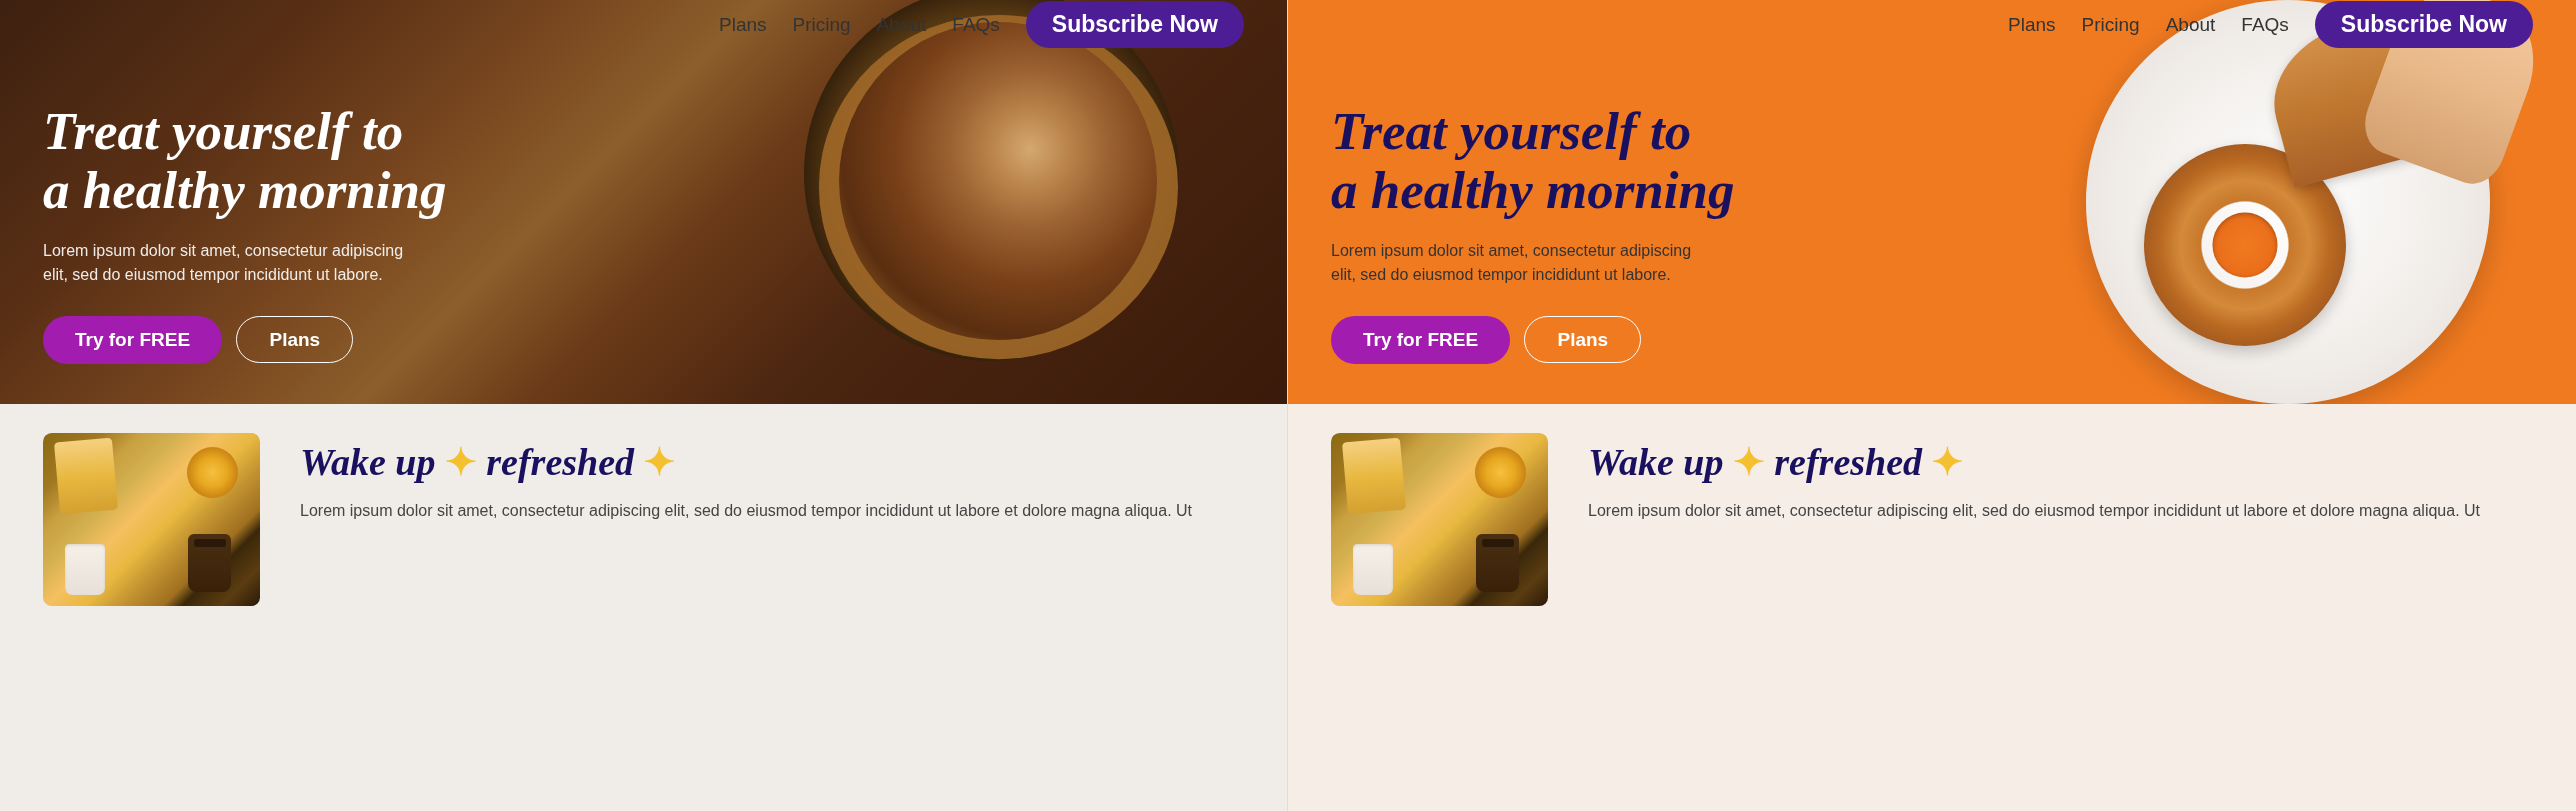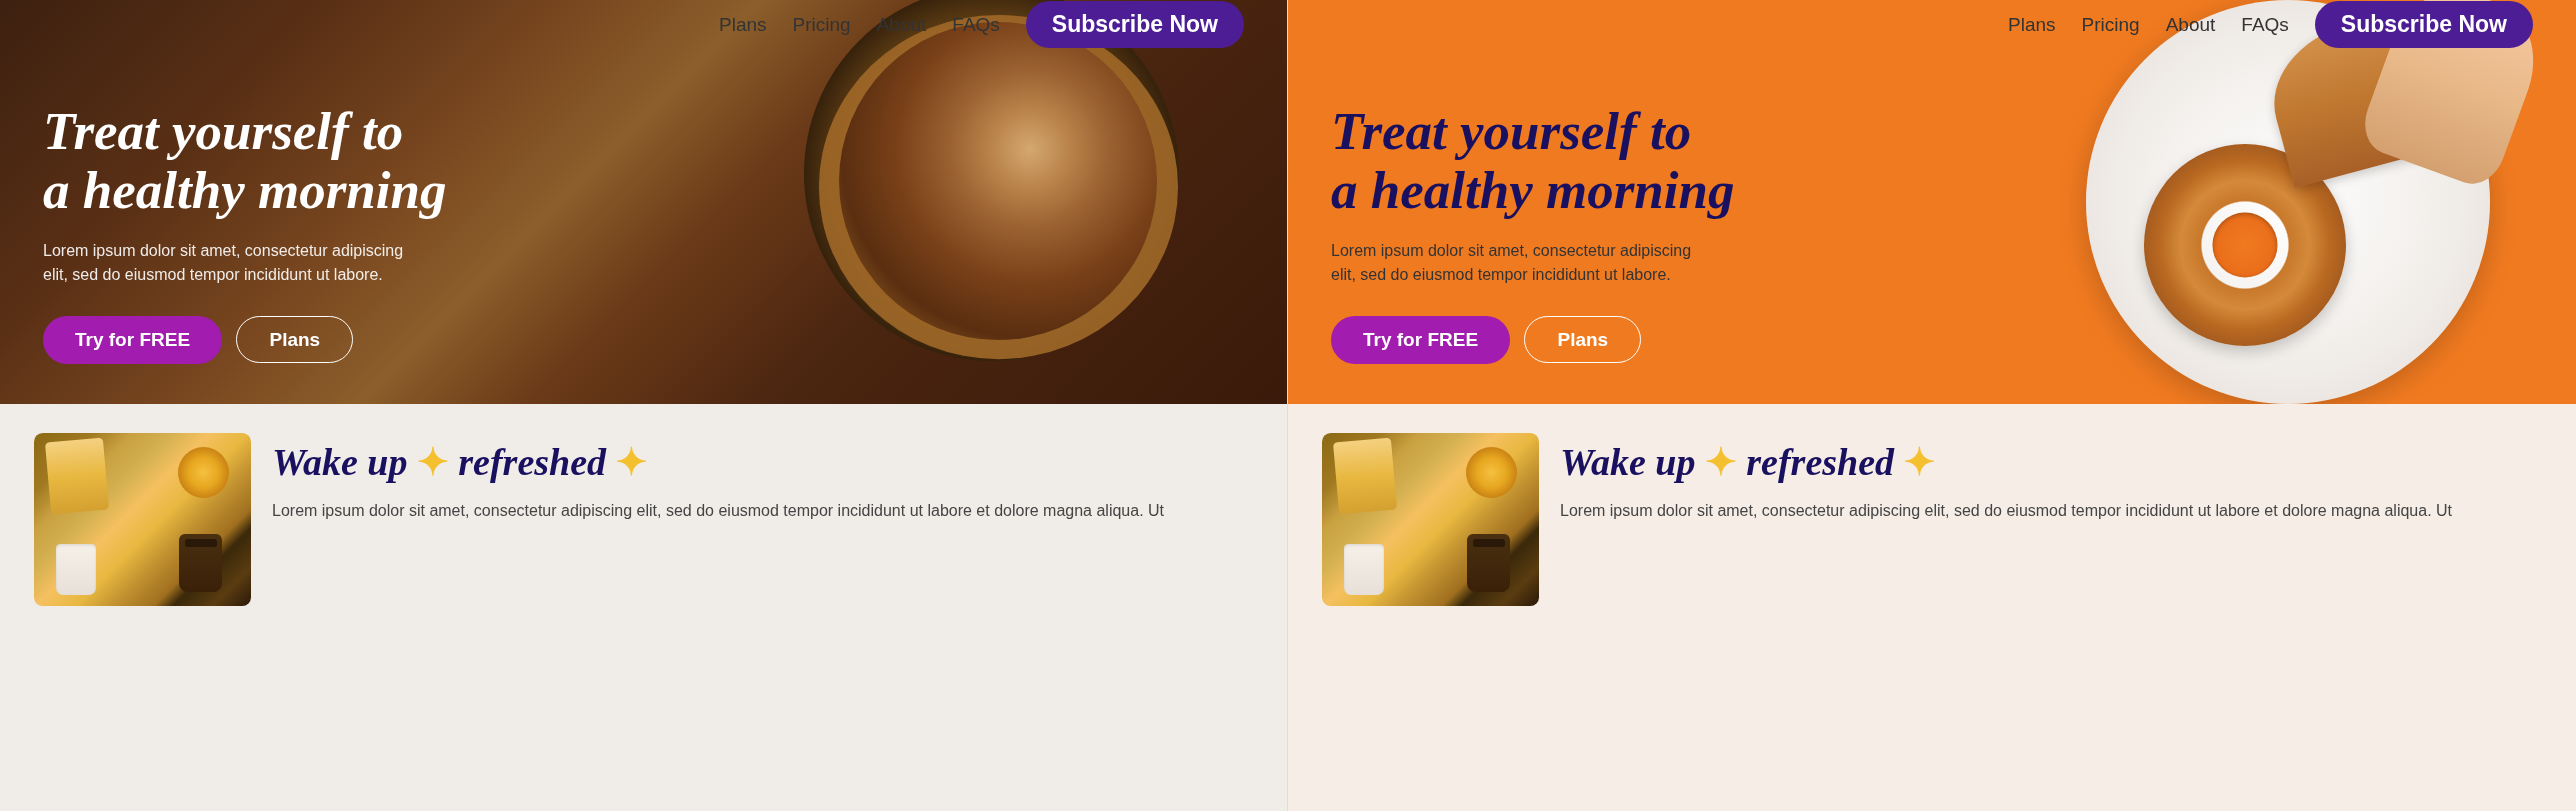--- a/index.html
+++ b/index.html
@@ -289,22 +289,22 @@
       font-family: Arial, Helvetica, sans-serif;
       font-weight: 600;
       cursor: pointer;
     }
 
     
     .bottom-section {
       flex: 1;
       display: flex;
       flex-direction: row;
-      padding: 29px 34px;
-      gap: 21px;
+      padding: 29px 43px;
+      gap: 40px;
       background: inherit;
       align-items: flex-start;
     }
 
     .bottom-image {
       width: 217px;
       height: 173px;
       border-radius: 8.7px;
       overflow: hidden;
       flex-shrink: 0;

